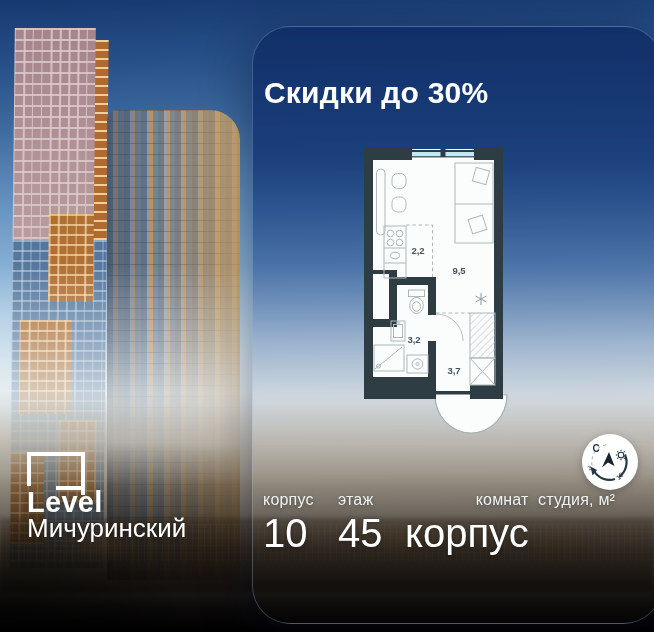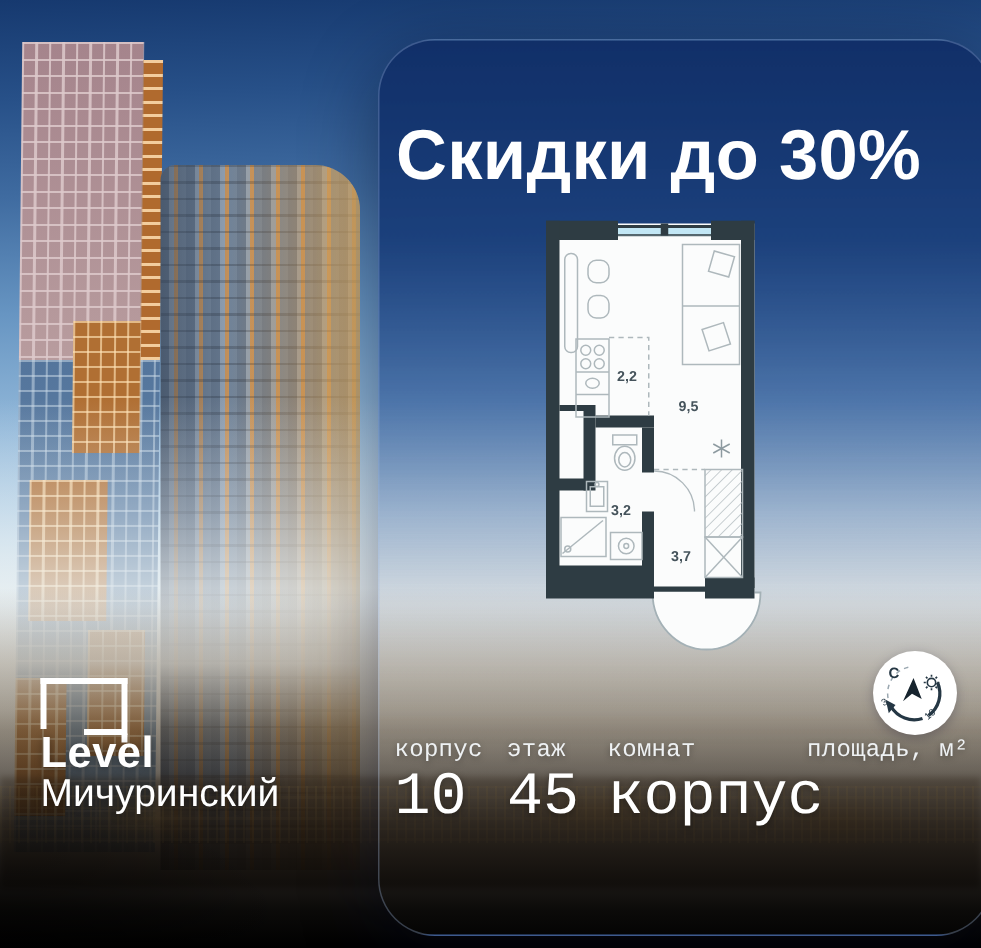--- a/index.html
+++ b/index.html
@@ -60,28 +60,28 @@
   .logo-frame{position:absolute;left:0;top:0;width:50px;height:30px;border:4px solid #fff;border-bottom:none;}
   .logo-frame::after{content:'';position:absolute;right:-4px;bottom:-4px;width:58%;height:4px;background:#fff;}
   .logo-frame::before{content:'';position:absolute;right:-4px;bottom:-9px;width:4px;height:6px;background:#fff;}
   .brand-name{position:absolute;left:0;top:36px;font-size:29px;font-weight:600;letter-spacing:0.3px;line-height:1;}
   .brand-project{position:absolute;left:0;top:63px;font-size:26px;font-weight:400;white-space:nowrap;line-height:1;}
   
   .card{position:absolute;left:252px;top:26px;width:410px;height:598px;border-radius:38px;
     border:1.5px solid rgba(160,185,225,0.32);box-sizing:border-box;
     background:linear-gradient(180deg,rgba(17,47,104,0.98) 0%,rgba(24,60,120,0.94) 22%,rgba(50,90,150,0.72) 40%,rgba(95,124,168,0.45) 53%,rgba(128,138,158,0.2) 63%,rgba(110,100,100,0.06) 71%,rgba(0,0,0,0) 79%);
     box-shadow:0 14px 50px rgba(4,8,28,0.45);}
-  .card-title{position:absolute;left:11px;top:48px;margin:0;color:#fff;font-size:47px;font-weight:600;letter-spacing:0.2px;line-height:1.2;white-space:nowrap;}
+  .card-title{position:absolute;left:11px;top:48px;margin:0;color:#fff;font-size:30px;font-weight:600;letter-spacing:0.2px;line-height:1.2;white-space:nowrap;}
   .plan{position:absolute;left:111px;top:120px;}
   .compass{position:absolute;left:328px;top:406px;width:58px;height:58px;filter:drop-shadow(0 2px 4px rgba(0,0,30,0.25));}
   .specs{position:absolute;left:0;top:464px;width:100%;height:90px;color:#fff;}
-  .spec{position:absolute;top:0;font-family:Liberation Mono, monospace;}
+  .spec{position:absolute;top:0;}
   .spec-label{font-size:16px;font-weight:400;color:#eef1f3;letter-spacing:0.2px;white-space:nowrap;text-shadow:0 1px 4px rgba(0,0,0,0.35);}
   .spec-value{font-size:40px;font-weight:400;margin-top:3px;line-height:1.05;white-space:nowrap;text-shadow:0 1px 5px rgba(0,0,0,0.35);}
-  .s1{left:10px;} .s2{left:85px;} .s3{left:152px;} .s4{left:285px;}
+  .s1{left:10px;} .s2{left:85px;} .s3{left:152px;text-align:right;} .s4{left:285px;}
   .plan-label{font-size:9.5px;font-weight:600;fill:#45535b;}
 </style>
 </head>
 <body>
 
 <div class="canvas">
 
   <div class="photo">
     <div class="sky"></div>
     <div class="tower-left">
@@ -237,18 +237,18 @@
       </div>
       <div class="spec s2">
         <div class="spec-label">этаж</div>
         <div class="spec-value">45</div>
       </div>
       <div class="spec s3">
         <div class="spec-label">комнат</div>
         <div class="spec-value">корпус</div>
       </div>
       <div class="spec s4">
-        <div class="spec-label">площадь, м²</div>
+        <div class="spec-label">студия, м²</div>
       </div>
     </div>
   </div>
 
 </div>
 
 </body></html>

